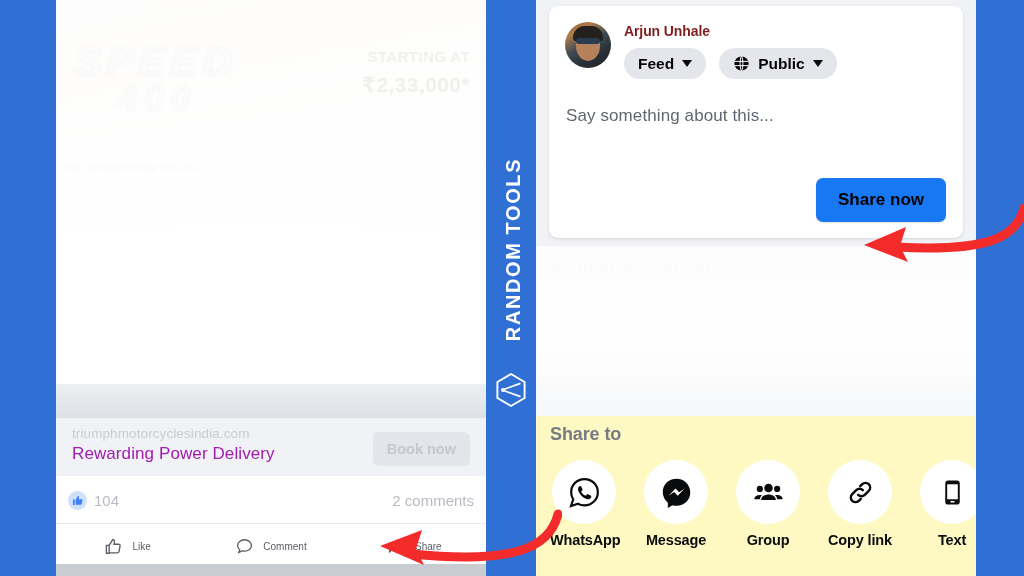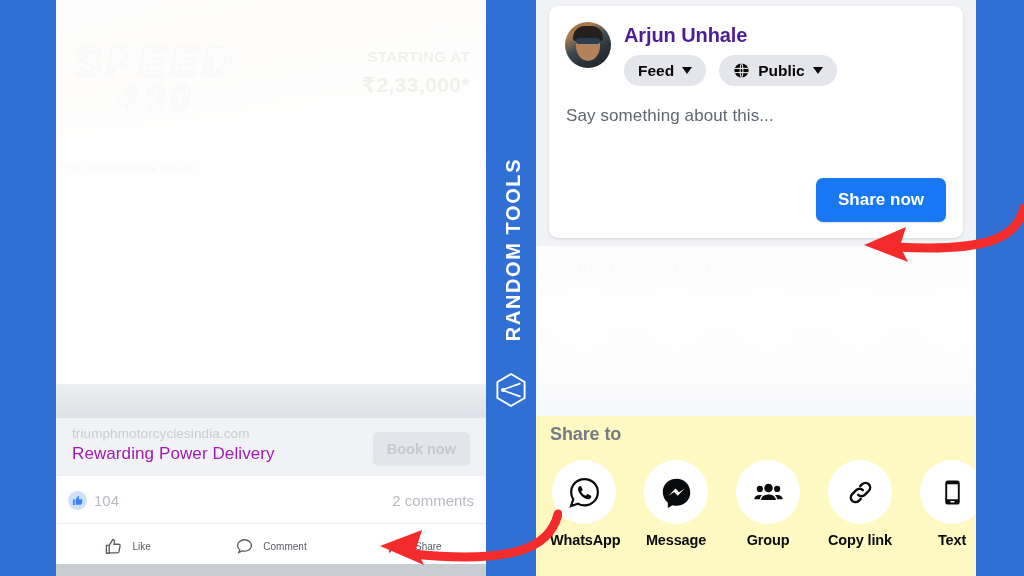--- a/index.html
+++ b/index.html
@@ -126,34 +126,34 @@
     position:absolute;left:11px;top:9px;width:24px;height:30px;border-radius:46% 46% 50% 50%;
     background:#b5815a;
   }
   .avatar .hair{
     position:absolute;left:8px;top:4px;width:30px;height:15px;border-radius:14px 14px 4px 4px;
     background:#23201e;
   }
   .avatar .glass{
     position:absolute;left:11px;top:16px;width:24px;height:6px;border-radius:3px;background:#2a3c52;
   }
-  .user-name{font-size:20px;font-weight:700;color:#4c1d95;letter-spacing:-.1px;line-height:1.1;padding-top:2px;}
+  .user-name{font-size:14px;font-weight:700;color:#7f1d1d;letter-spacing:-.1px;line-height:1.1;padding-top:2px;}
   .chips{display:flex;gap:13px;margin-top:9px;}
   .chip{
     background:#e4e6eb;border:0;border-radius:17px;height:31px;
     display:flex;align-items:center;gap:8px;padding:0 14px;
     font-size:15.5px;font-weight:700;color:#080809;font-family:inherit;
   }
   .caret{width:0;height:0;border-left:5.5px solid transparent;border-right:5.5px solid transparent;border-top:7px solid #080809;}
   .compose-placeholder{
     position:absolute;left:17px;top:100px;font-size:17px;color:#606770;letter-spacing:.1px;
   }
   .share-now{
     position:absolute;right:17px;bottom:16px;
-    background:#1877f2;color:#ffffff;border:0;border-radius:7px;
+    background:#1877f2;color:#000000;border:0;border-radius:7px;
     font-size:17px;font-weight:700;padding:12px 22px;font-family:inherit;
     box-shadow:0 1px 2px rgba(0,0,0,.12);
   }
 
   
   .messenger-sec{position:absolute;left:0;top:246px;width:440px;height:170px;}
   .messenger-title{
     position:absolute;left:14px;top:10px;font-size:18px;font-weight:700;
     color:#e3e5e9;letter-spacing:-.1px;
   }

